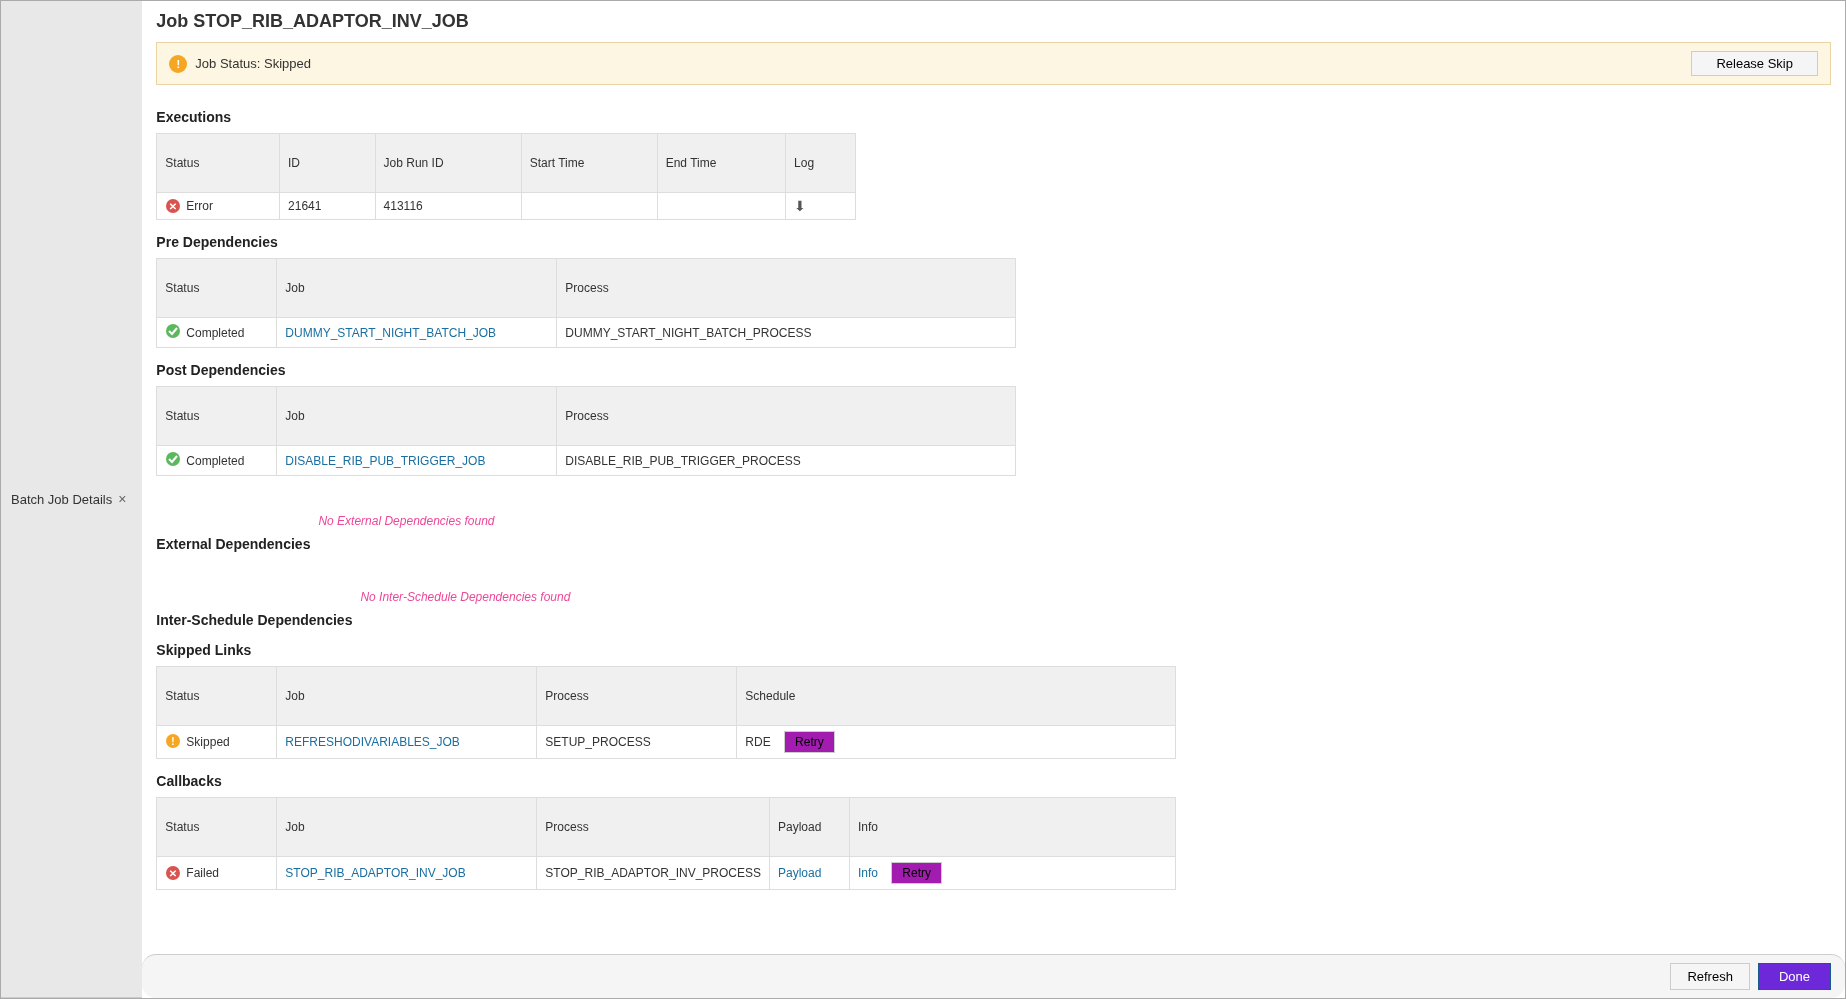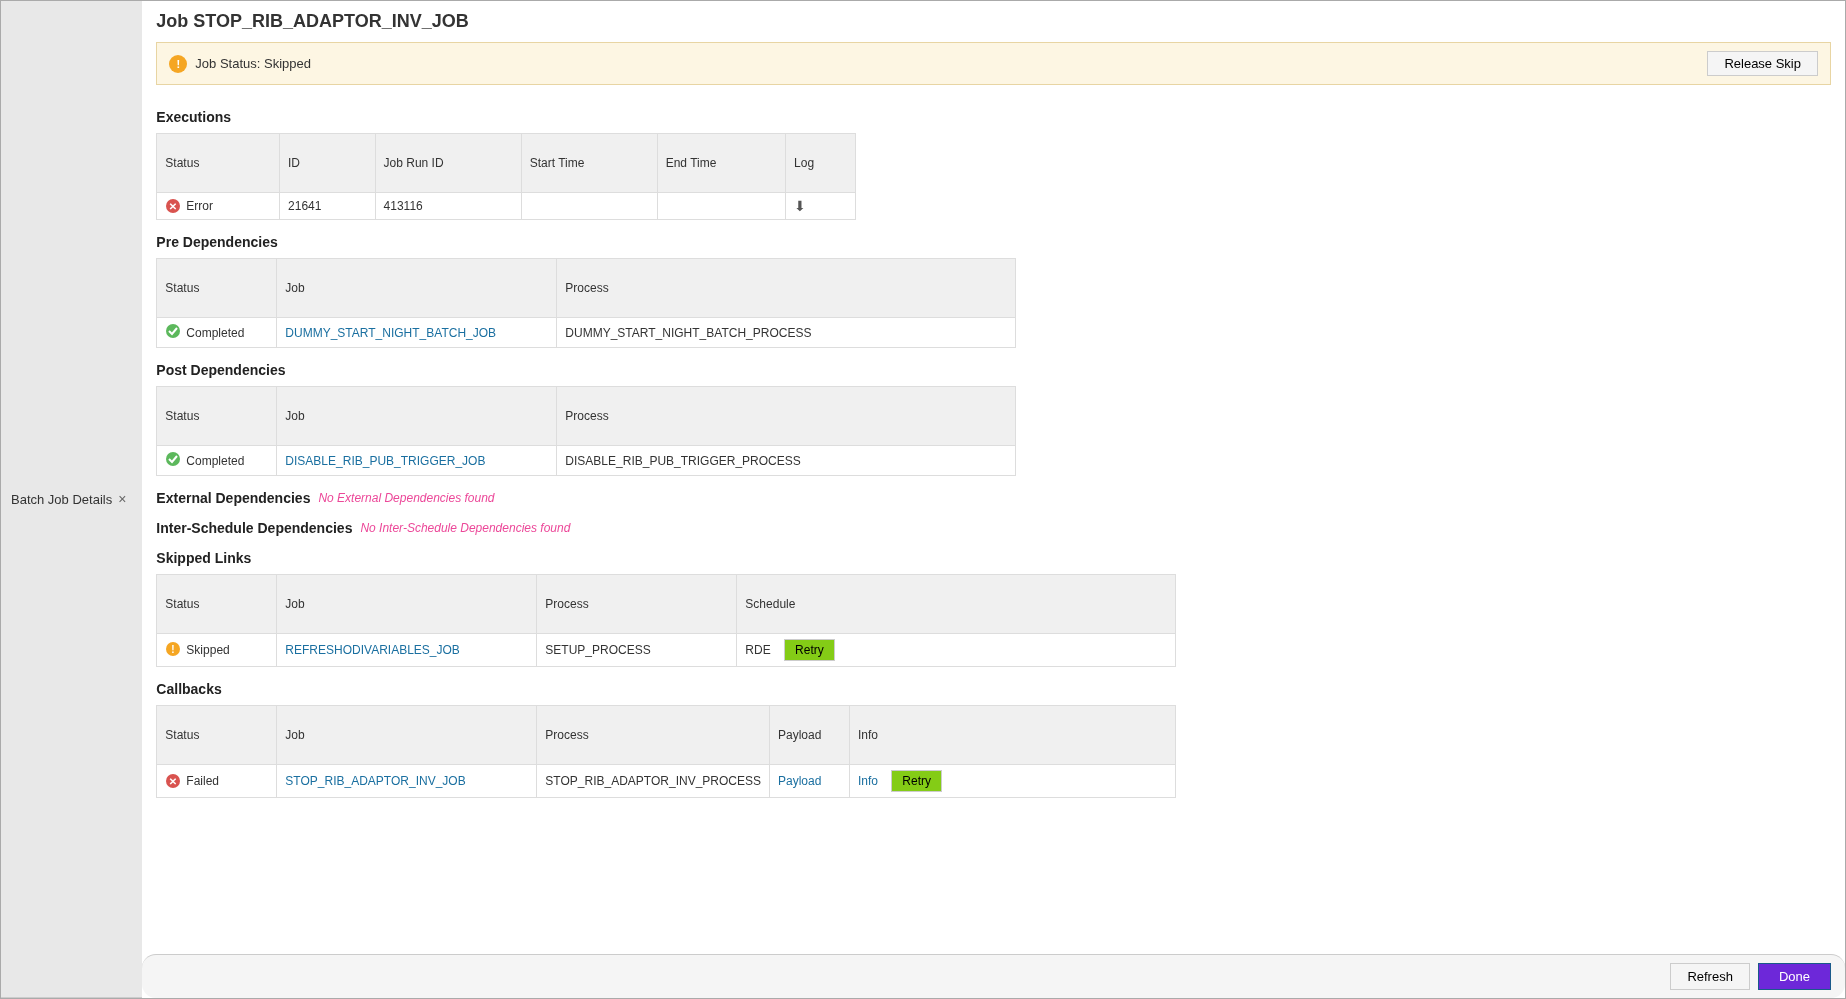--- a/index.html
+++ b/index.html
@@ -77,21 +77,21 @@
       justify-content: center;
       color: white;
       font-weight: bold;
       font-size: 11px;
       flex-shrink: 0;
     }
 
     .release-skip-btn {
       background: #f5f5f5;
       border: 1px solid #ccc;
-      padding: 4px 16px;
+      padding: 4px 24px;
       cursor: pointer;
       font-size: 13px;
     }
 
     .main-body {
       padding: 0 14px;
       flex: 1;
     }
 
     .section-title {
@@ -99,20 +99,21 @@
       font-weight: bold;
       margin: 14px 0 8px;
       color: #222;
     }
 
     .section-title-inline {
       font-size: 14px;
       font-weight: bold;
       color: #222;
       display: inline;
+      margin-top: 46px;
     }
 
     .section-empty-text {
       font-size: 12px;
       color: #ec4899;
       font-style: italic;
       margin-left: 8px;
     }
 
     .section-header-row {
@@ -185,21 +186,21 @@
       text-decoration: none;
     }
 
     .download-icon {
       color: #555;
       font-size: 14px;
       cursor: pointer;
     }
 
     .retry-btn {
-      background: #84cc16;
+      background: #a21caf;
       border: 1px solid #ccc;
       padding: 3px 10px;
       cursor: pointer;
       font-size: 12px;
     }
 
     .footer-bar {
       display: flex;
       justify-content: flex-end;
       align-items: center;

